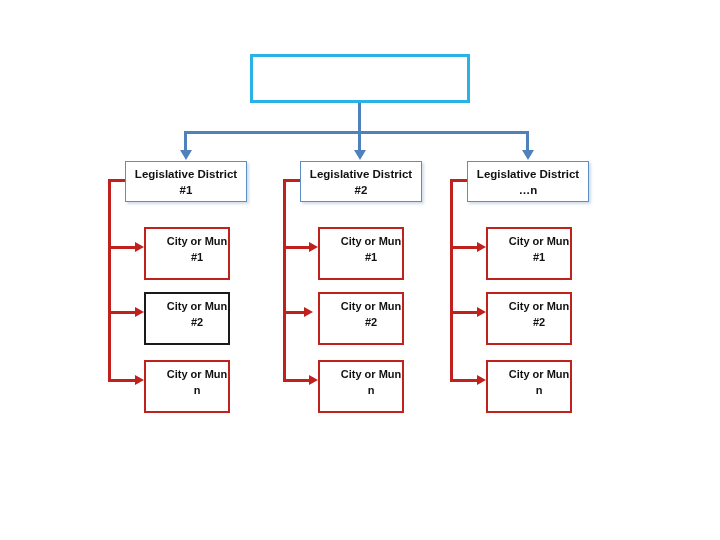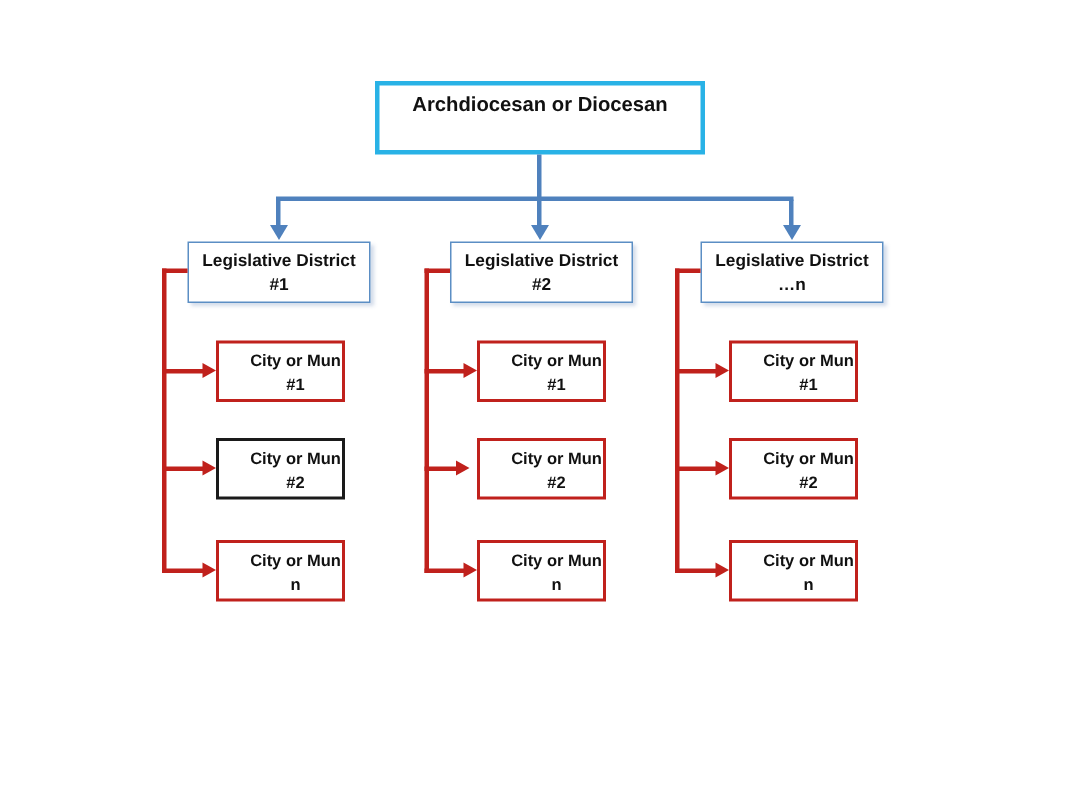--- a/index.html
+++ b/index.html
@@ -16,38 +16,37 @@
     position:relative;width:720px;height:540px;background:#ffffff;overflow:hidden;
     font-family:"Liberation Sans","DejaVu Sans",sans-serif;color:var(--text);
   }
   .box{position:absolute;box-sizing:border-box;background:#ffffff;text-align:center;font-weight:bold;}
   .root-box{left:250px;top:54px;width:220px;height:49px;border:3px solid var(--root-border);padding-top:3px;}
   .root-box .l1{font-size:13.5px;line-height:20px;}
   .root-box .l2{font-size:14px;line-height:20px;letter-spacing:.2px;}
   .district{width:122px;height:41px;top:161px;border:1px solid var(--district-border);padding-top:4px;
             box-shadow:2px 2px 2.5px rgba(110,140,185,.30);}
   .district .l1,.district .l2{font-size:11.5px;line-height:16px;}
-  .city{width:86px;height:41px;border:2px solid var(--city-border);padding-top:4px;padding-left:20px;}
+  .city{width:86px;height:53px;border:2px solid var(--city-border);padding-top:4px;padding-left:20px;}
   .city .l1,.city .l2{font-size:11px;line-height:16px;}
   .city.exception{border-color:var(--city-border-exception);}
   .line{position:absolute;}
   .blue{background:var(--connector-blue);}
   .red{background:var(--connector-red);}
   .arrow-down{position:absolute;width:0;height:0;border-left:6px solid transparent;
               border-right:6px solid transparent;border-top:10px solid var(--connector-blue);}
   .arrow-right{position:absolute;width:0;height:0;border-top:5px solid transparent;
                border-bottom:5px solid transparent;border-left:9px solid var(--connector-red);}
 </style>
 </head>
 <body>
 
 <div class="canvas">
 
   <div class="box root-box">
-    <div class="l1">Archdiocesan or Diocesan</div>
   </div>
 
   <div class="line blue" style="left:358px;top:103px;width:3px;height:48px;"></div>
   <div class="line blue" style="left:184px;top:131px;width:345px;height:3px;"></div>
 
   <div class="line blue" style="left:184px;top:133px;width:3px;height:18px;"></div>
   <div class="arrow-down" style="left:180px;top:150px;"></div>
 
   <div class="arrow-down" style="left:354px;top:150px;"></div>
 

